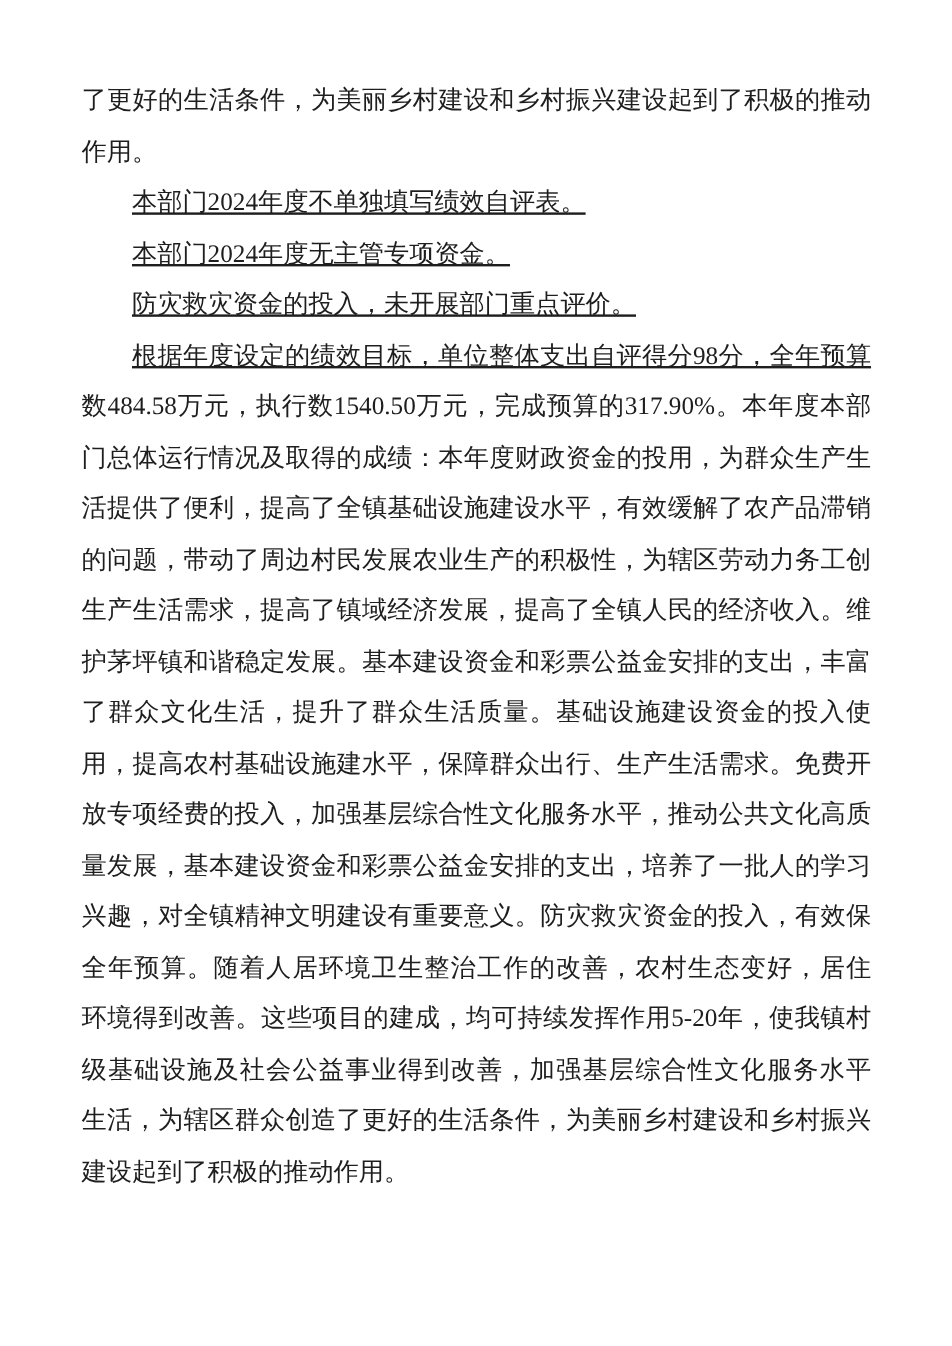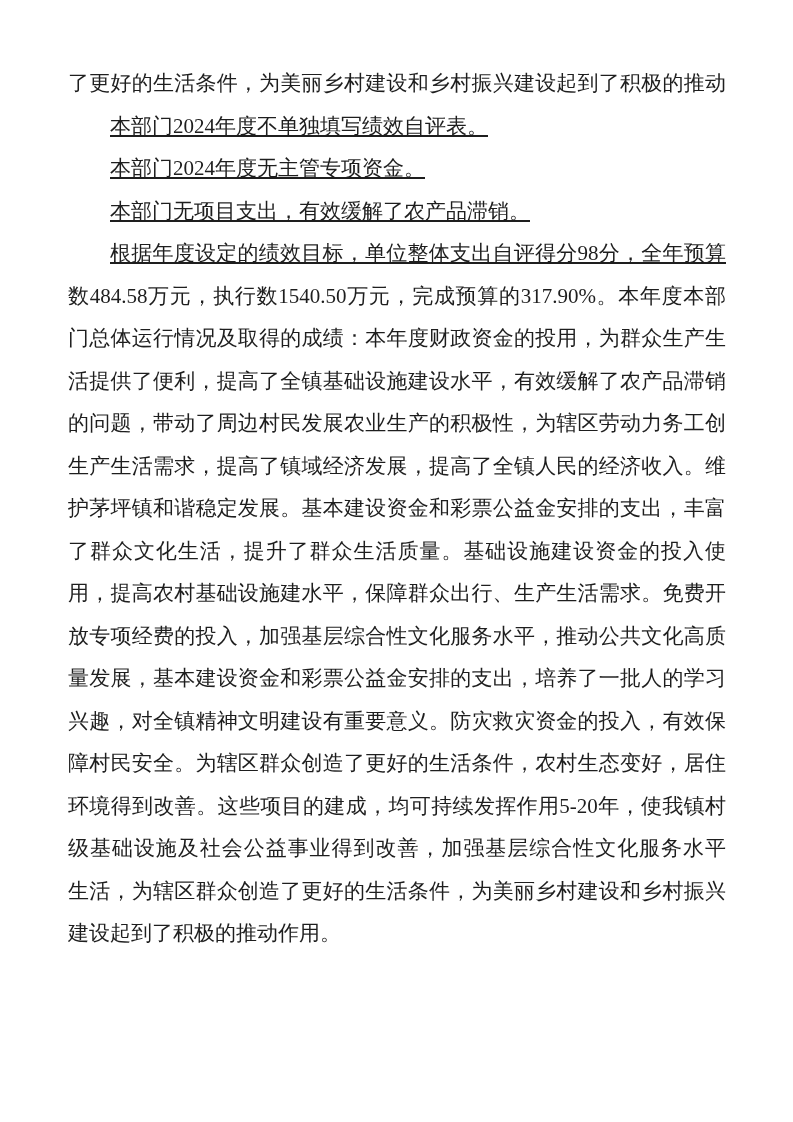--- a/index.html
+++ b/index.html
@@ -40,34 +40,35 @@
     text-align-last: justify;
     text-justify: auto;
   }
 </style>
 </head>
 <body>
 
 <div class="page" style="background: rgb(255, 255, 255);">
   <div class="text-block" style="color: rgb(30, 30, 30);">
       <div class="line fill">了更好的生活条件，为美丽乡村建设和乡村振兴建设起到了积极的推动</div>
+      <div class="line">作用。</div>
       <div class="line indent">本部门2024年度不单独填写绩效自评表。</div>
       <div class="line indent">本部门2024年度无主管专项资金。</div>
-      <div class="line indent">本部门无项目支出，有效缓解了农产品滞销。</div>
+      <div class="line indent">防灾救灾资金的投入，未开展部门重点评价。</div>
       <div class="line indent fill">根据年度设定的绩效目标，单位整体支出自评得分98分，全年预算</div>
       <div class="line fill">数484.58万元，执行数1540.50万元，完成预算的317.90%。本年度本部</div>
       <div class="line fill">门总体运行情况及取得的成绩：本年度财政资金的投用，为群众生产生</div>
       <div class="line fill">活提供了便利，提高了全镇基础设施建设水平，有效缓解了农产品滞销</div>
       <div class="line fill">的问题，带动了周边村民发展农业生产的积极性，为辖区劳动力务工创</div>
       <div class="line fill">生产生活需求，提高了镇域经济发展，提高了全镇人民的经济收入。维</div>
       <div class="line fill">护茅坪镇和谐稳定发展。基本建设资金和彩票公益金安排的支出，丰富</div>
       <div class="line fill">了群众文化生活，提升了群众生活质量。基础设施建设资金的投入使</div>
       <div class="line fill">用，提高农村基础设施建水平，保障群众出行、生产生活需求。免费开</div>
       <div class="line fill">放专项经费的投入，加强基层综合性文化服务水平，推动公共文化高质</div>
       <div class="line fill">量发展，基本建设资金和彩票公益金安排的支出，培养了一批人的学习</div>
       <div class="line fill">兴趣，对全镇精神文明建设有重要意义。防灾救灾资金的投入，有效保</div>
-      <div class="line fill">障村民安全。为辖区群众创造了更好的生活条件，农村生态变好，居住</div>
+      <div class="line fill">全年预算。随着人居环境卫生整治工作的改善，农村生态变好，居住</div>
       <div class="line fill">环境得到改善。这些项目的建成，均可持续发挥作用5-20年，使我镇村</div>
       <div class="line fill">级基础设施及社会公益事业得到改善，加强基层综合性文化服务水平</div>
       <div class="line fill">生活，为辖区群众创造了更好的生活条件，为美丽乡村建设和乡村振兴</div>
       <div class="line">建设起到了积极的推动作用。</div>
     </div>
 </div>
 
 </body></html>

